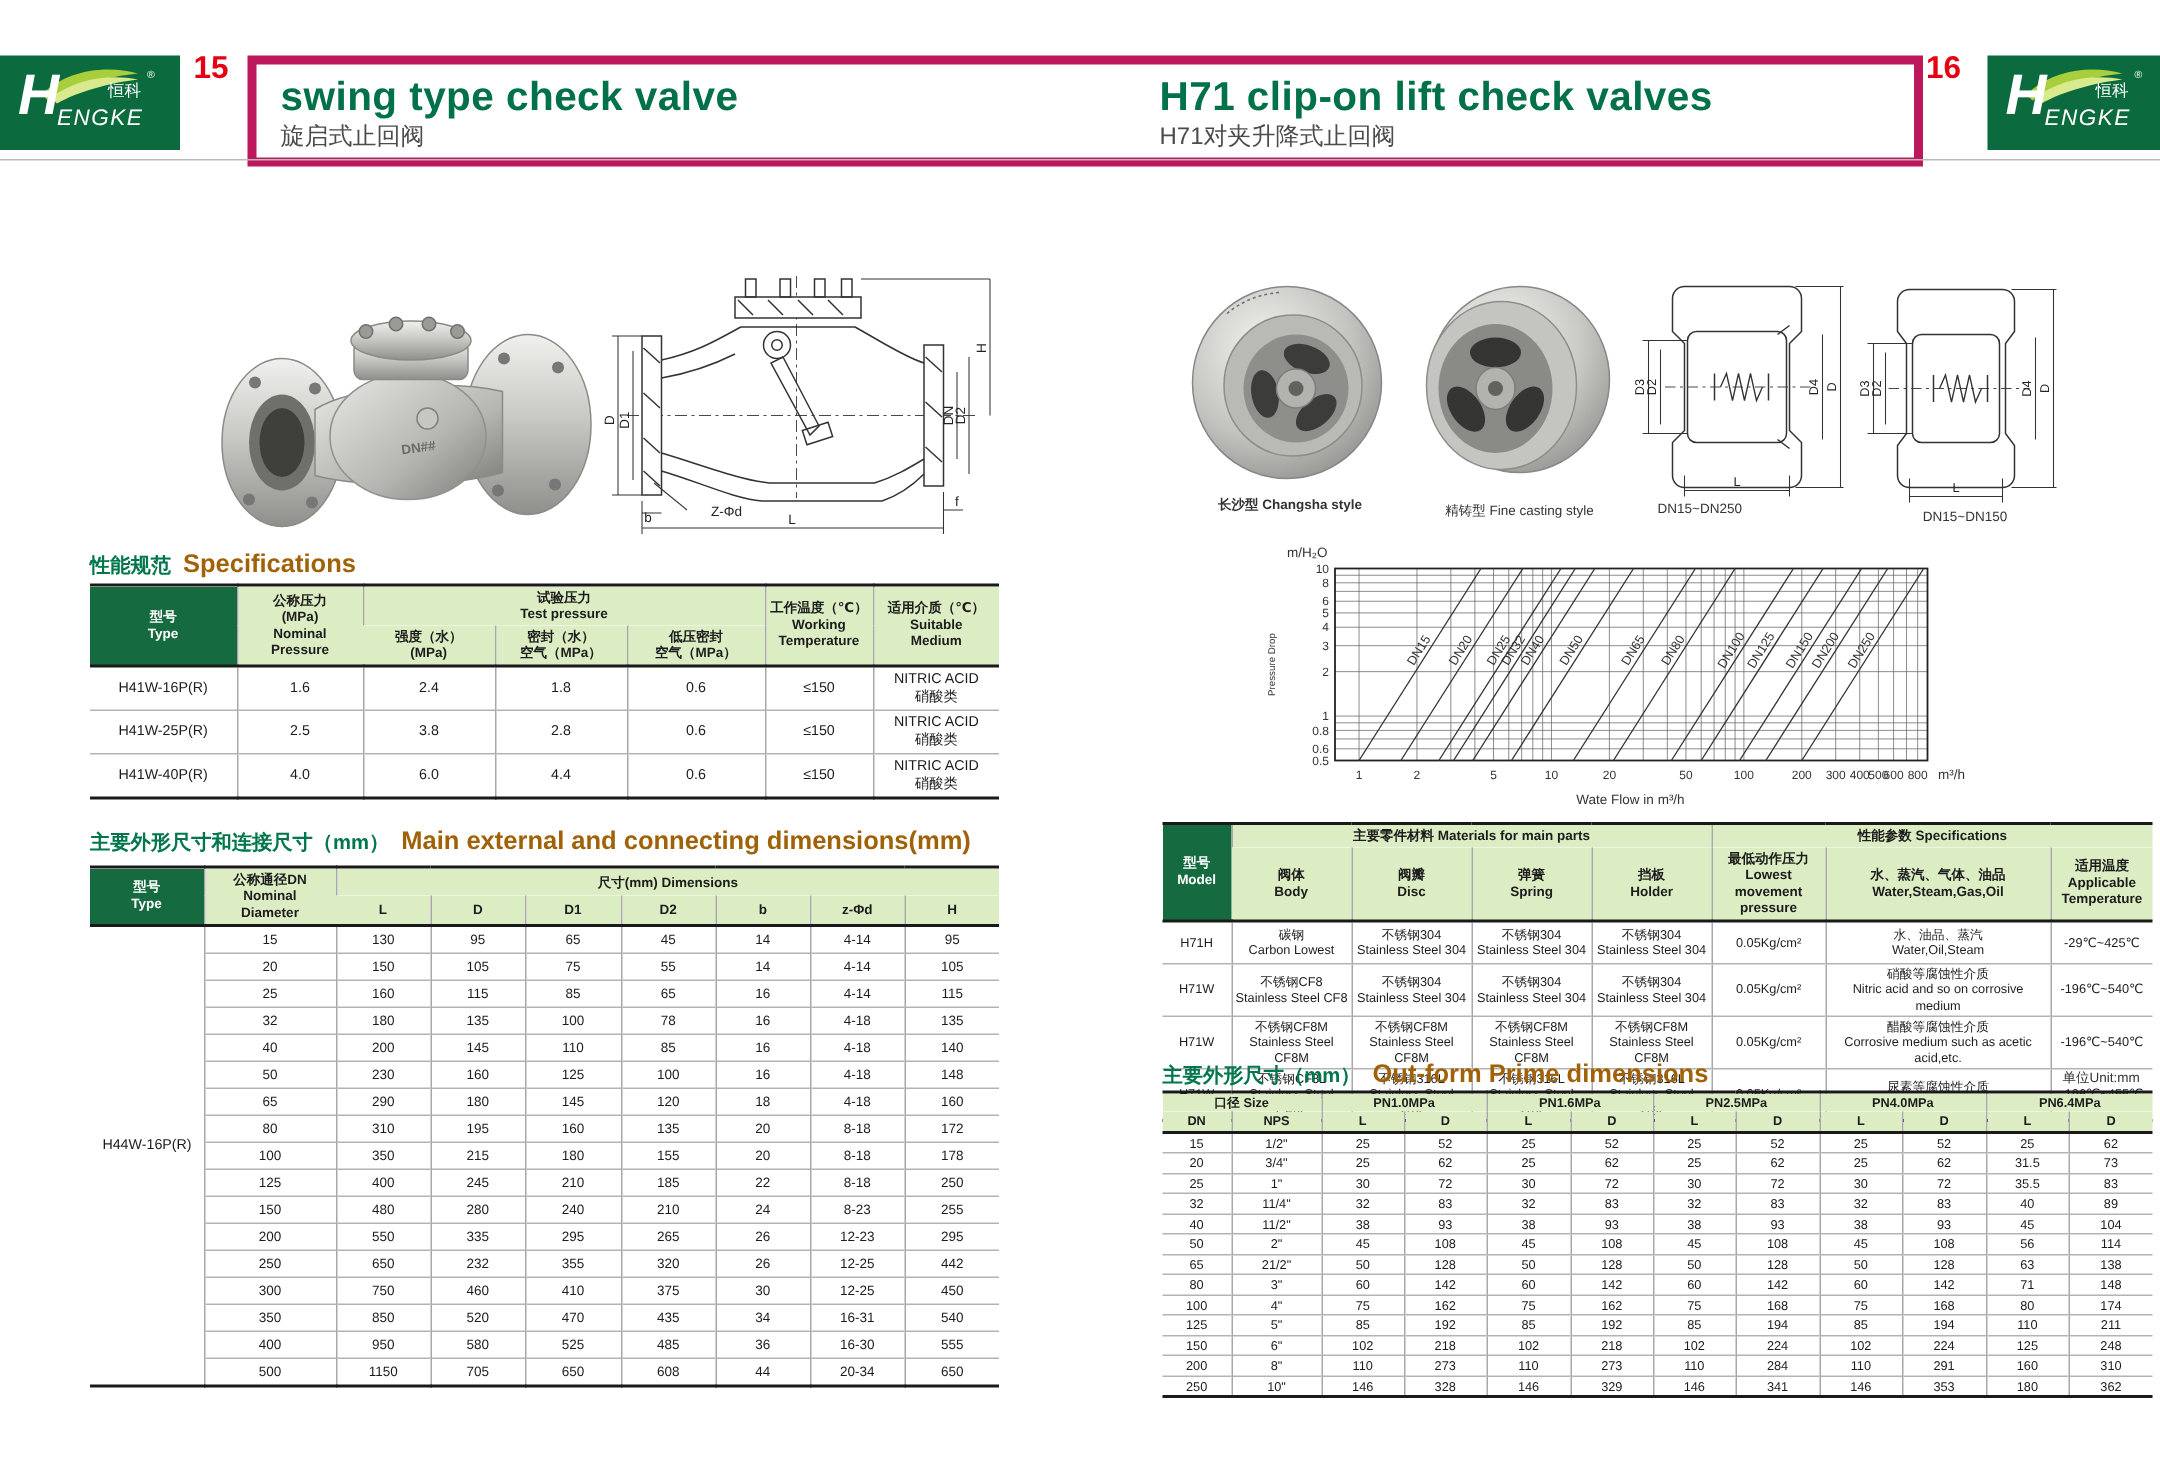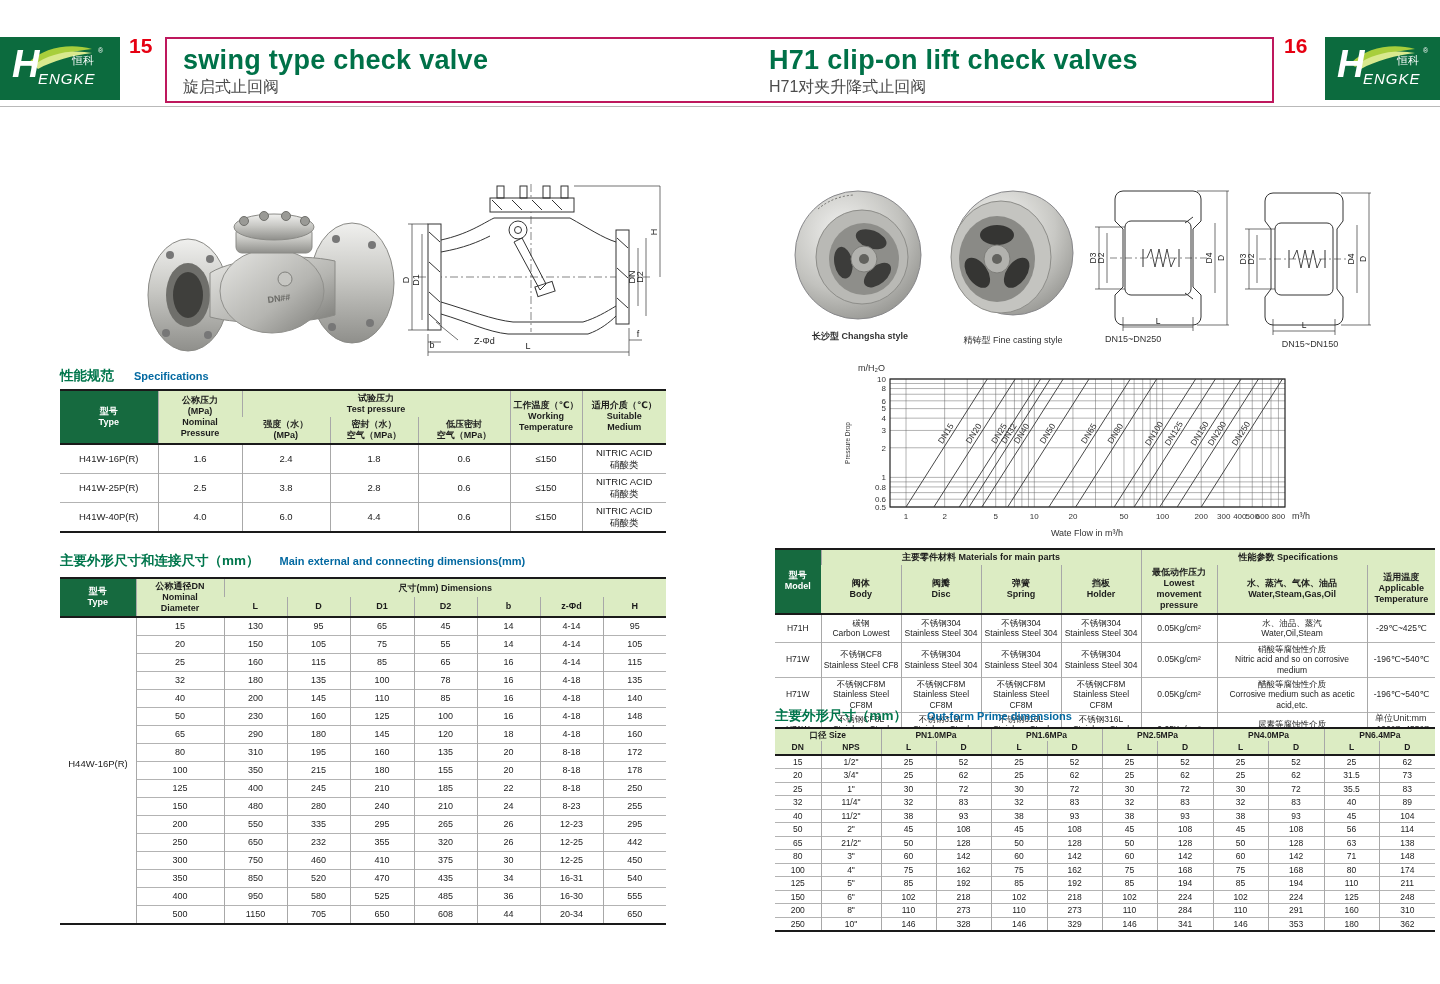--- a/index.html
+++ b/index.html
@@ -8,29 +8,29 @@
   .abs{position:absolute;}
 
   
   .logo-box{background:#0c6b3e;overflow:hidden;}
   .logo-inner{position:relative;width:100%;height:100%;}
   .logo-h{position:absolute;left:12px;top:8px;color:#fff;font-weight:bold;font-style:italic;font-size:38px;line-height:1;}
   .logo-rest{position:absolute;left:38px;top:33px;color:#fff;font-weight:normal;font-style:italic;font-size:15px;letter-spacing:1px;}
   .logo-cn{position:absolute;left:72px;top:16px;color:#fff;font-size:11px;font-weight:normal;}
   .logo-reg{position:absolute;left:98px;top:10px;color:#fff;font-size:7px;}
   .pagenum{color:#e60012;font-weight:bold;font-size:21px;}
-  .title-box{border:2px solid #be185d;background:#fff;}
+  .title-box{border:6px solid #be185d;background:#fff;}
   .ptitle{color:#007148;font-weight:bold;font-size:27px;line-height:1.05;letter-spacing:.3px;}
   .psub{color:#4c4c4c;font-size:16px;margin-top:3px;}
   .hrule{background:#b9b9b9;}
 
   
   .sec-title{white-space:nowrap;}
   .sec-cn{color:#00764c;font-weight:bold;font-size:13.5px;}
-  .sec-en{color:#0369a1;font-weight:bold;font-size:11px;margin-left:20px;}
+  .sec-en{color:#a16207;font-weight:bold;font-size:17px;margin-left:8px;}
   .unit-note{font-size:9px;color:#333;}
 
   
   table{border-collapse:collapse;table-layout:fixed;width:100%;}
   .tbl{border-top:2px solid #1a1a1a;border-bottom:2px solid #1a1a1a;}
   .tbl th,.tbl td{border-left:1px solid #a8a8a8;text-align:center;vertical-align:middle;white-space:pre-line;overflow:hidden;}
   .tbl th:first-child,.tbl td:first-child{border-left:none;}
   .tbl thead th{background:#dcecc3;font-weight:bold;font-size:9px;line-height:1.22;padding:2px 1px;color:#1c1c1c;}
   .tbl thead{border-bottom:2px solid #1a1a1a;}
   .tbl tbody td{border-top:1px solid #b3b3b3;font-size:9.5px;line-height:1.25;padding:1px 2px;color:#1c1c1c;}

